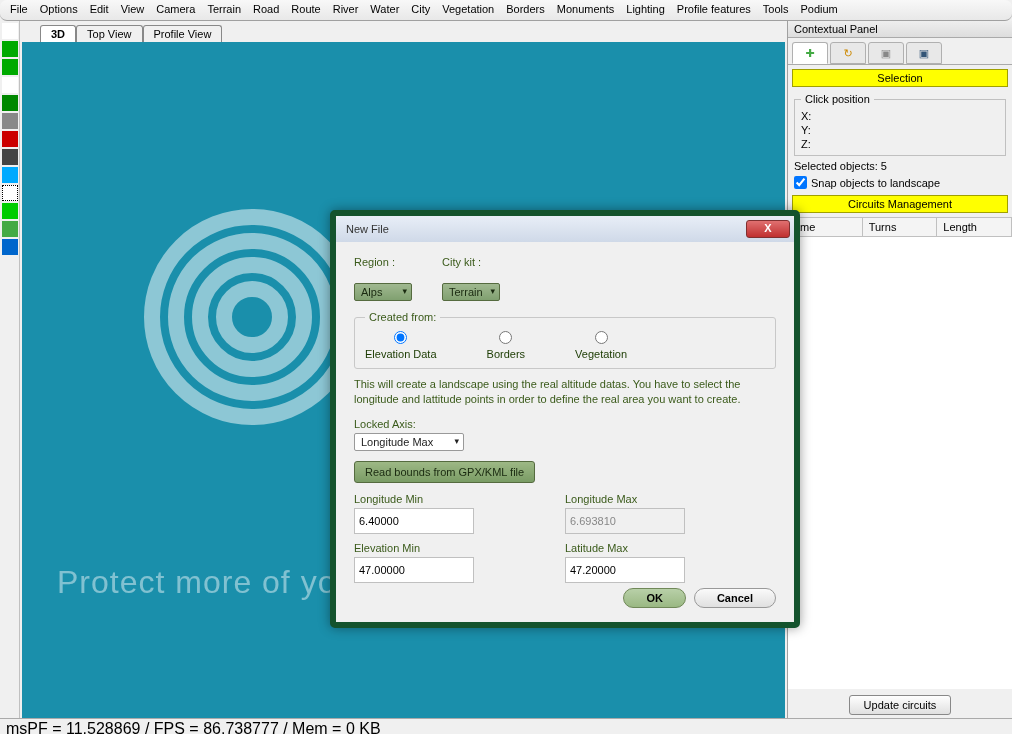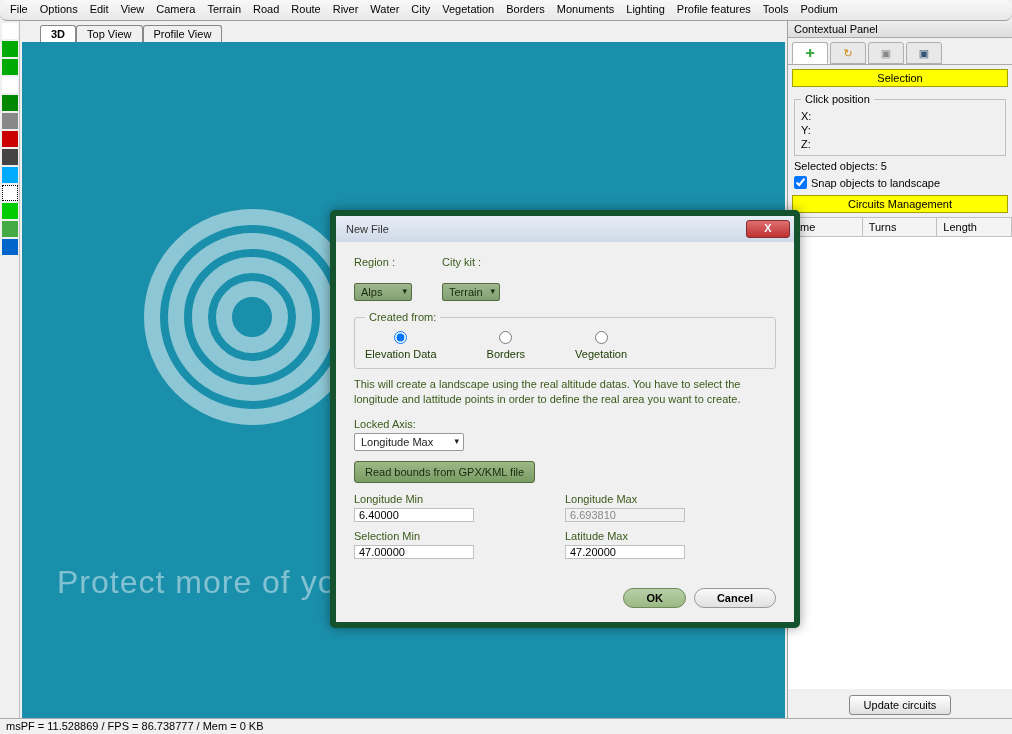--- a/index.html
+++ b/index.html
@@ -33,42 +33,42 @@
 .fieldset { border: 1px solid #c0c0c0; margin: 2px 6px; padding: 4px 6px; }
 .fieldset legend { padding: 0 4px; }
 .row { padding: 1px 0; }
 .sel-info { padding: 2px 6px; }
 .check { padding: 2px 6px; display: flex; align-items: center; gap: 4px; }
 .table-head { display: flex; border-top: 1px solid #c0c0c0; border-bottom: 1px solid #c0c0c0; background: #f4f4f4; }
 .table-head div { flex: 1; padding: 3px 6px; border-right: 1px solid #c0c0c0; }
 .table-body { flex: 1; background: #fff; }
 .update-btn { margin: 6px auto; display: block; padding: 3px 14px; background: linear-gradient(#fefefe,#e0e0e0); border: 1px solid #888; border-radius: 3px; }
 
-.statusbar { position: absolute; bottom: 0; left: 0; right: 0; height: 16px; background: #f0f0f0; border-top: 1px solid #aaa; padding: 1px 6px; font-size: 11px; }
+.statusbar { position: absolute; bottom: 0; left: 0; right: 0; height: 16px; background: #f0f0f0; border-top: 1px solid #aaa; padding: 1px 6px; font-size: 16px; }
 
 
 .dialog { position: absolute; left: 330px; top: 210px; width: 470px; height: 418px; background: #f0f0f0; border: 6px solid #14532d; box-shadow: 0 0 12px rgba(0,0,0,0.4); border-radius: 5px; }
 .dlg-title { height: 26px; background: linear-gradient(#e8eef7,#cfd9e8); border-radius: 5px 5px 0 0; display: flex; align-items: center; padding: 0 4px 0 10px; color: #333; }
 .dlg-title span { flex: 1; }
 .dlg-close { width: 44px; height: 18px; background: linear-gradient(#e07070,#c03030); border: 1px solid #803030; border-radius: 3px; color: #fff; text-align: center; line-height: 15px; font-weight: bold; }
 .dlg-body { padding: 14px 18px; }
 .dlg-row { display: flex; gap: 30px; margin-bottom: 10px; }
 .dlg-col label { display: block; color: #3a5a1a; margin-bottom: 15px; }
 .combo { background: linear-gradient(#a0b890,#80a070); border: 1px solid #556b3f; padding: 2px 16px 2px 6px; border-radius: 2px; position: relative; color: #1a2a10; min-width: 58px; display: inline-block; }
 .combo::after { content: '▾'; position: absolute; right: 4px; top: 2px; font-size: 9px; }
 .fset { border: 1px solid #c8c8c8; border-radius: 3px; padding: 8px 10px; margin-bottom: 8px; }
 .fset legend { color: #3a5a1a; padding: 0 4px; }
 .radios { display: flex; gap: 50px; }
 .radios label { display: flex; align-items: center; gap: 4px; color: #1a3a00; flex-direction: column; }
 .desc { color: #3a5a1a; margin: 6px 0 10px; line-height: 1.4; }
 .greenlabel { color: #3a5a1a; display: block; margin-bottom: 3px; }
 .greybtn-g { background: linear-gradient(#9db885,#7a9c65); border: 1px solid #556b3f; padding: 4px 10px; border-radius: 3px; color: #1a2a10; font-size: 11px; }
 .coord-grid { display: flex; margin-top: 10px; }
 .coord-col { flex: 1; }
-.coord-col input { width: 120px; padding: 0 4px; border: 1px solid #c0c0c0; background: #fff; margin-bottom: 8px; }
+.coord-col input { width: 120px; padding: 6px 4px; border: 1px solid #c0c0c0; background: #fff; margin-bottom: 8px; }
 .coord-col input.locked { background: #f0f0f0; color: #888; }
 .dlg-foot { position: absolute; bottom: 14px; right: 18px; display: flex; gap: 8px; }
 .btn { padding: 3px 22px; border: 1px solid #999; border-radius: 10px; background: linear-gradient(#fafafa,#e0e0e0); font-weight: bold; }
 .btn.primary { background: linear-gradient(#b8d0a8,#9ab883); border-color: #708858; }
 </style>
 </head>
 <body>
 
 <div class="menubar">
   <span>File</span>
@@ -202,21 +202,21 @@
       </div>
     </fieldset>
     <div class="desc">This will create a landscape using the real altitude datas. You have to select the longitude and lattitude points in order to define the real area you want to create.</div>
     <label class="greenlabel">Locked Axis:</label>
     <div class="combo" style="background:#fff;border:1px solid #999;color:#222;min-width:110px;margin-bottom:10px">Longitude Max</div>
     <div style="margin-bottom:6px"><button class="greybtn-g">Read bounds from GPX/KML file</button></div>
     <div class="coord-grid">
       <div class="coord-col">
         <label class="greenlabel">Longitude Min</label>
         <input type="text" value="6.40000" style="">
-        <label class="greenlabel">Selection Min</label>
+        <label class="greenlabel">Elevation Min</label>
         <input type="text" value="47.00000" style="">
       </div>
       <div class="coord-col">
         <label class="greenlabel">Longitude Max</label>
         <input type="text" class="locked" value="6.693810" style="">
         <label class="greenlabel">Latitude Max</label>
         <input type="text" value="47.20000" style="">
       </div>
     </div>
   </div>

